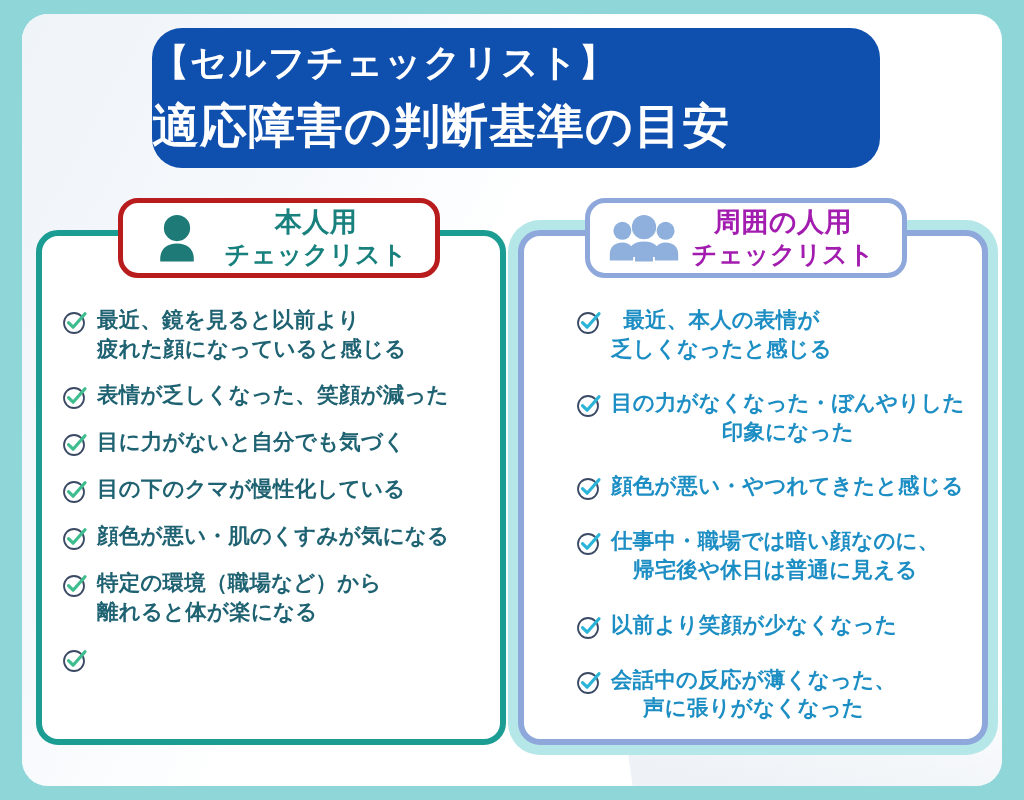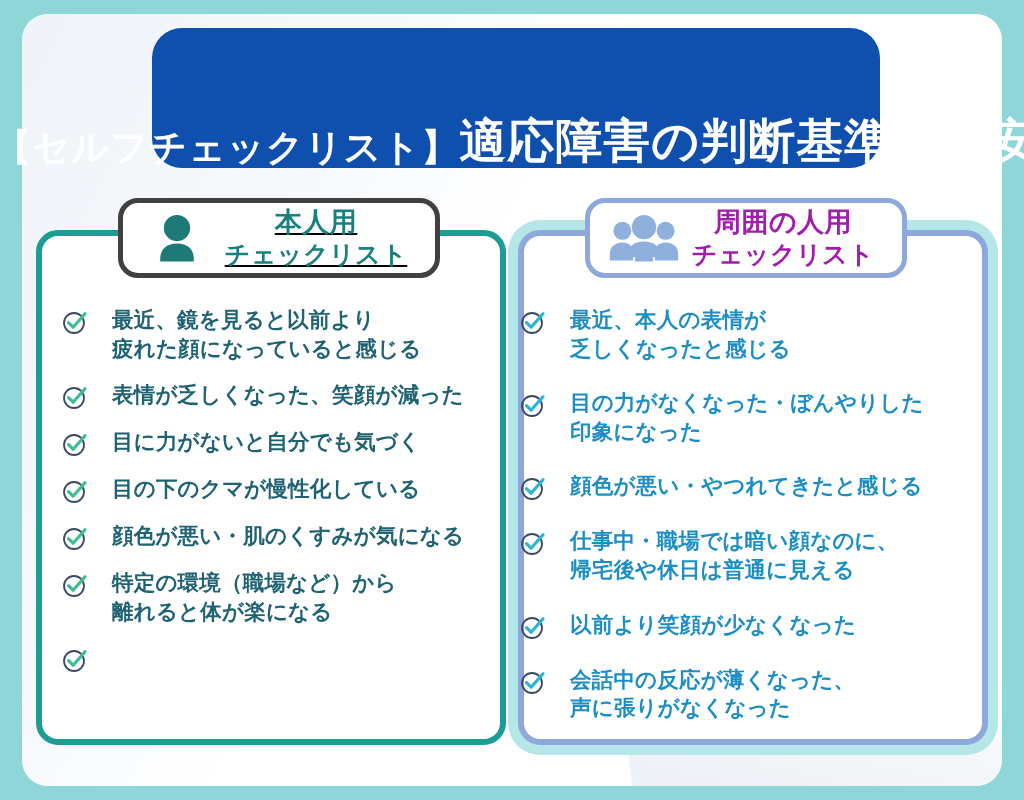--- a/index.html
+++ b/index.html
@@ -62,22 +62,22 @@
   
   .title-bar {
     position: absolute;
     left: 152px;
     top: 28px;
     width: 728px;
     height: 140px;
     background: #0f4fad;
     border-radius: 30px;
     display: flex;
-    flex-direction: row;
-    align-items: flex-end;
+    flex-direction: column;
+    align-items: flex-start;
     justify-content: center;
     z-index: 5;
     box-sizing: border-box;
   }
   .title-line1 {
     color: #ffffff;
     font-size: 37px;
     font-weight: 700;
     letter-spacing: 1px;
     line-height: 1.08;
@@ -137,22 +137,21 @@
     border-radius: 20px;
     display: flex;
     align-items: center;
     z-index: 6;
     box-sizing: border-box;
     padding: 0 18px 0 16px;
   }
   .badge--self {
     left: 118px;
     width: 322px;
-    border: 5px solid #404040;
-    text-decoration: underline;
+    border: 5px solid #b91c1c;
   }
   .badge--others {
     left: 585px;
     width: 322px;
     border: 5px solid #8fa8dc;
   }
   .badge-icon {
     flex: 0 0 auto;
     width: 76px;
     height: 62px;
@@ -183,26 +182,26 @@
   .badge--others .badge-title,
   .badge--others .badge-sub { color: #a21caf; }
 
   
   .list {
     position: absolute;
     z-index: 4;
     box-sizing: border-box;
   }
   .list--self   { left: 62px;  top: 306px; width: 424px; }
-  .list--others { left: 520px; top: 306px; width: 426px; }
+  .list--others { left: 576px; top: 306px; width: 426px; text-align: center; }
 
   .list-item {
     display: flex;
     align-items: flex-start;
-    gap: 24px;
+    gap: 9px;
   }
   .list--self   .list-item { margin-bottom: 18px; }
   .list--others .list-item { margin-bottom: 26px; }
   .list-item:last-child { margin-bottom: 0; }
 
   .check-icon {
     flex: 0 0 auto;
     width: 26px;
     height: 26px;
     margin-top: 3px;

